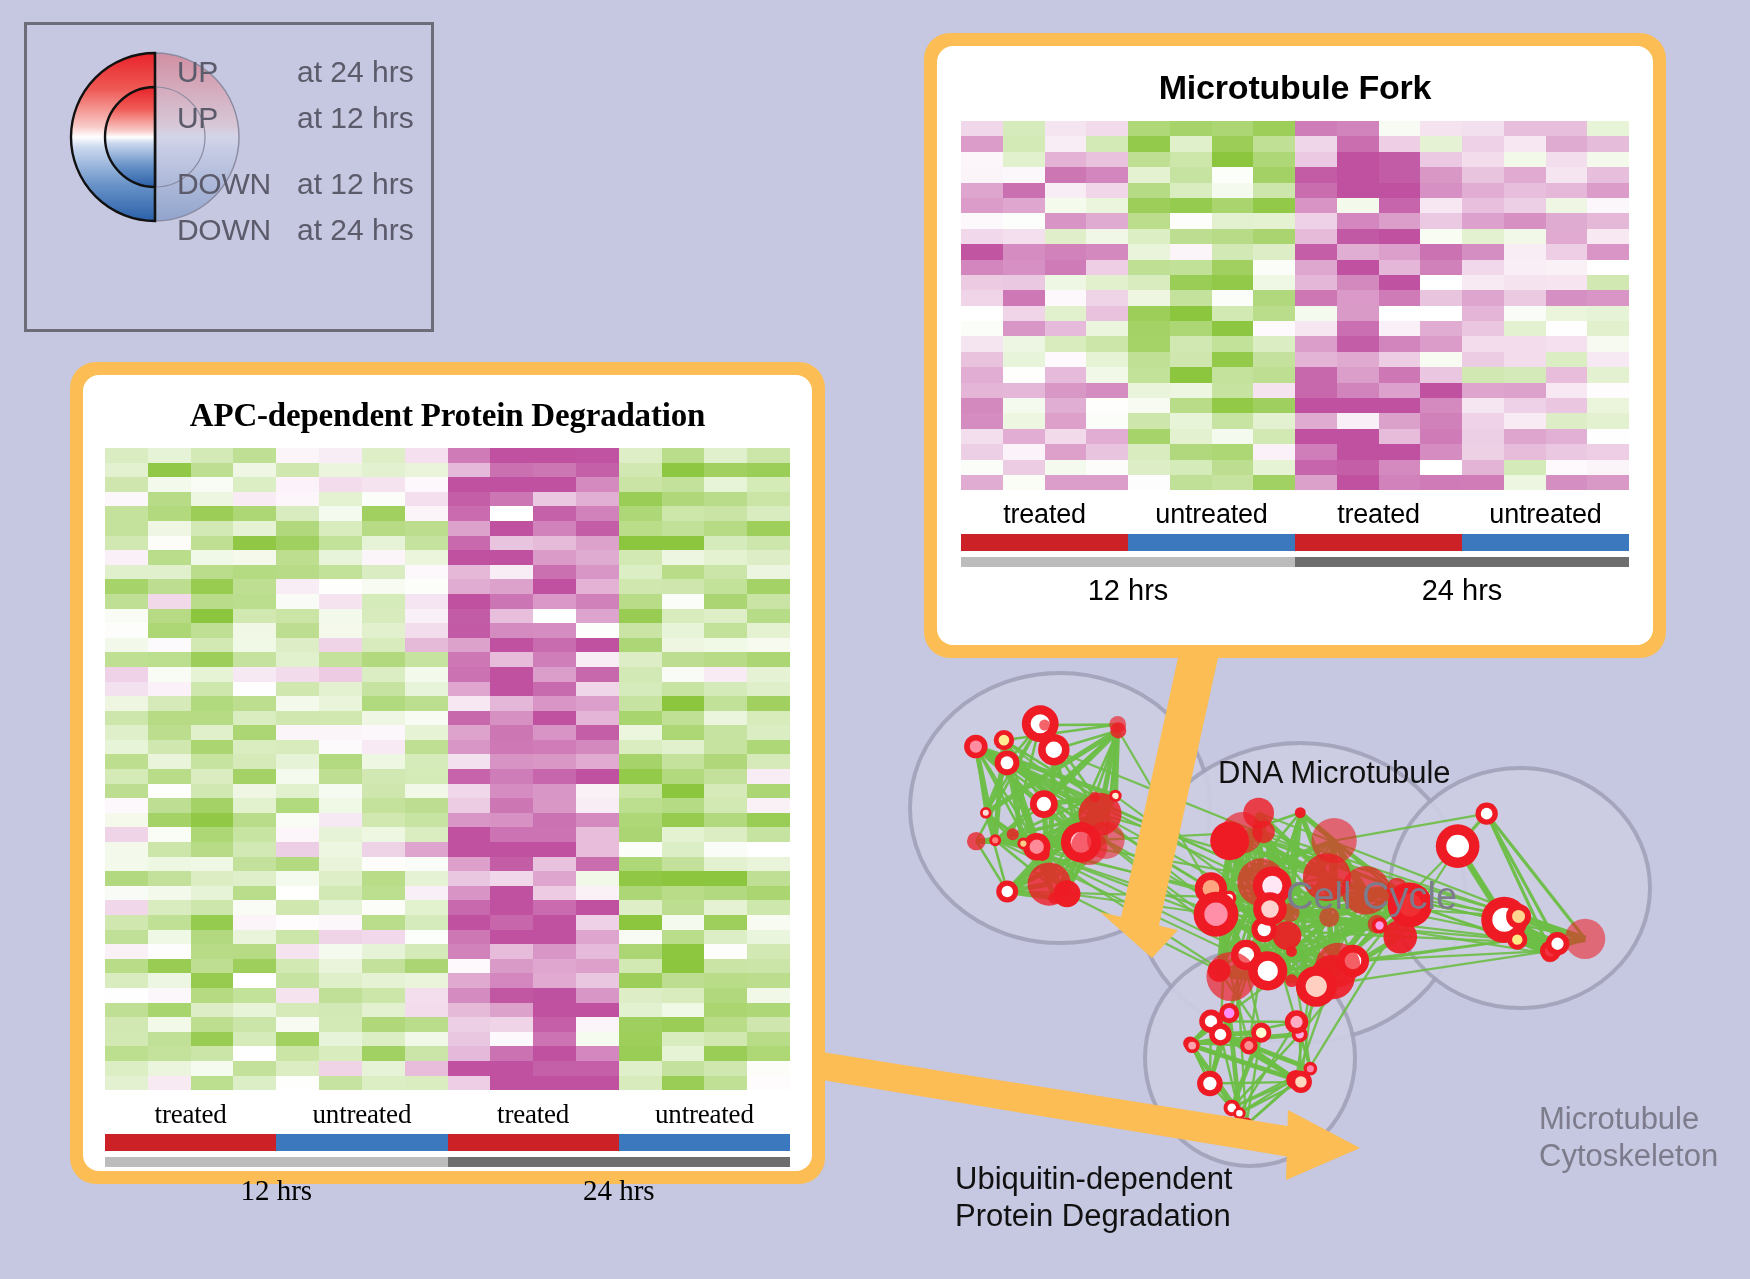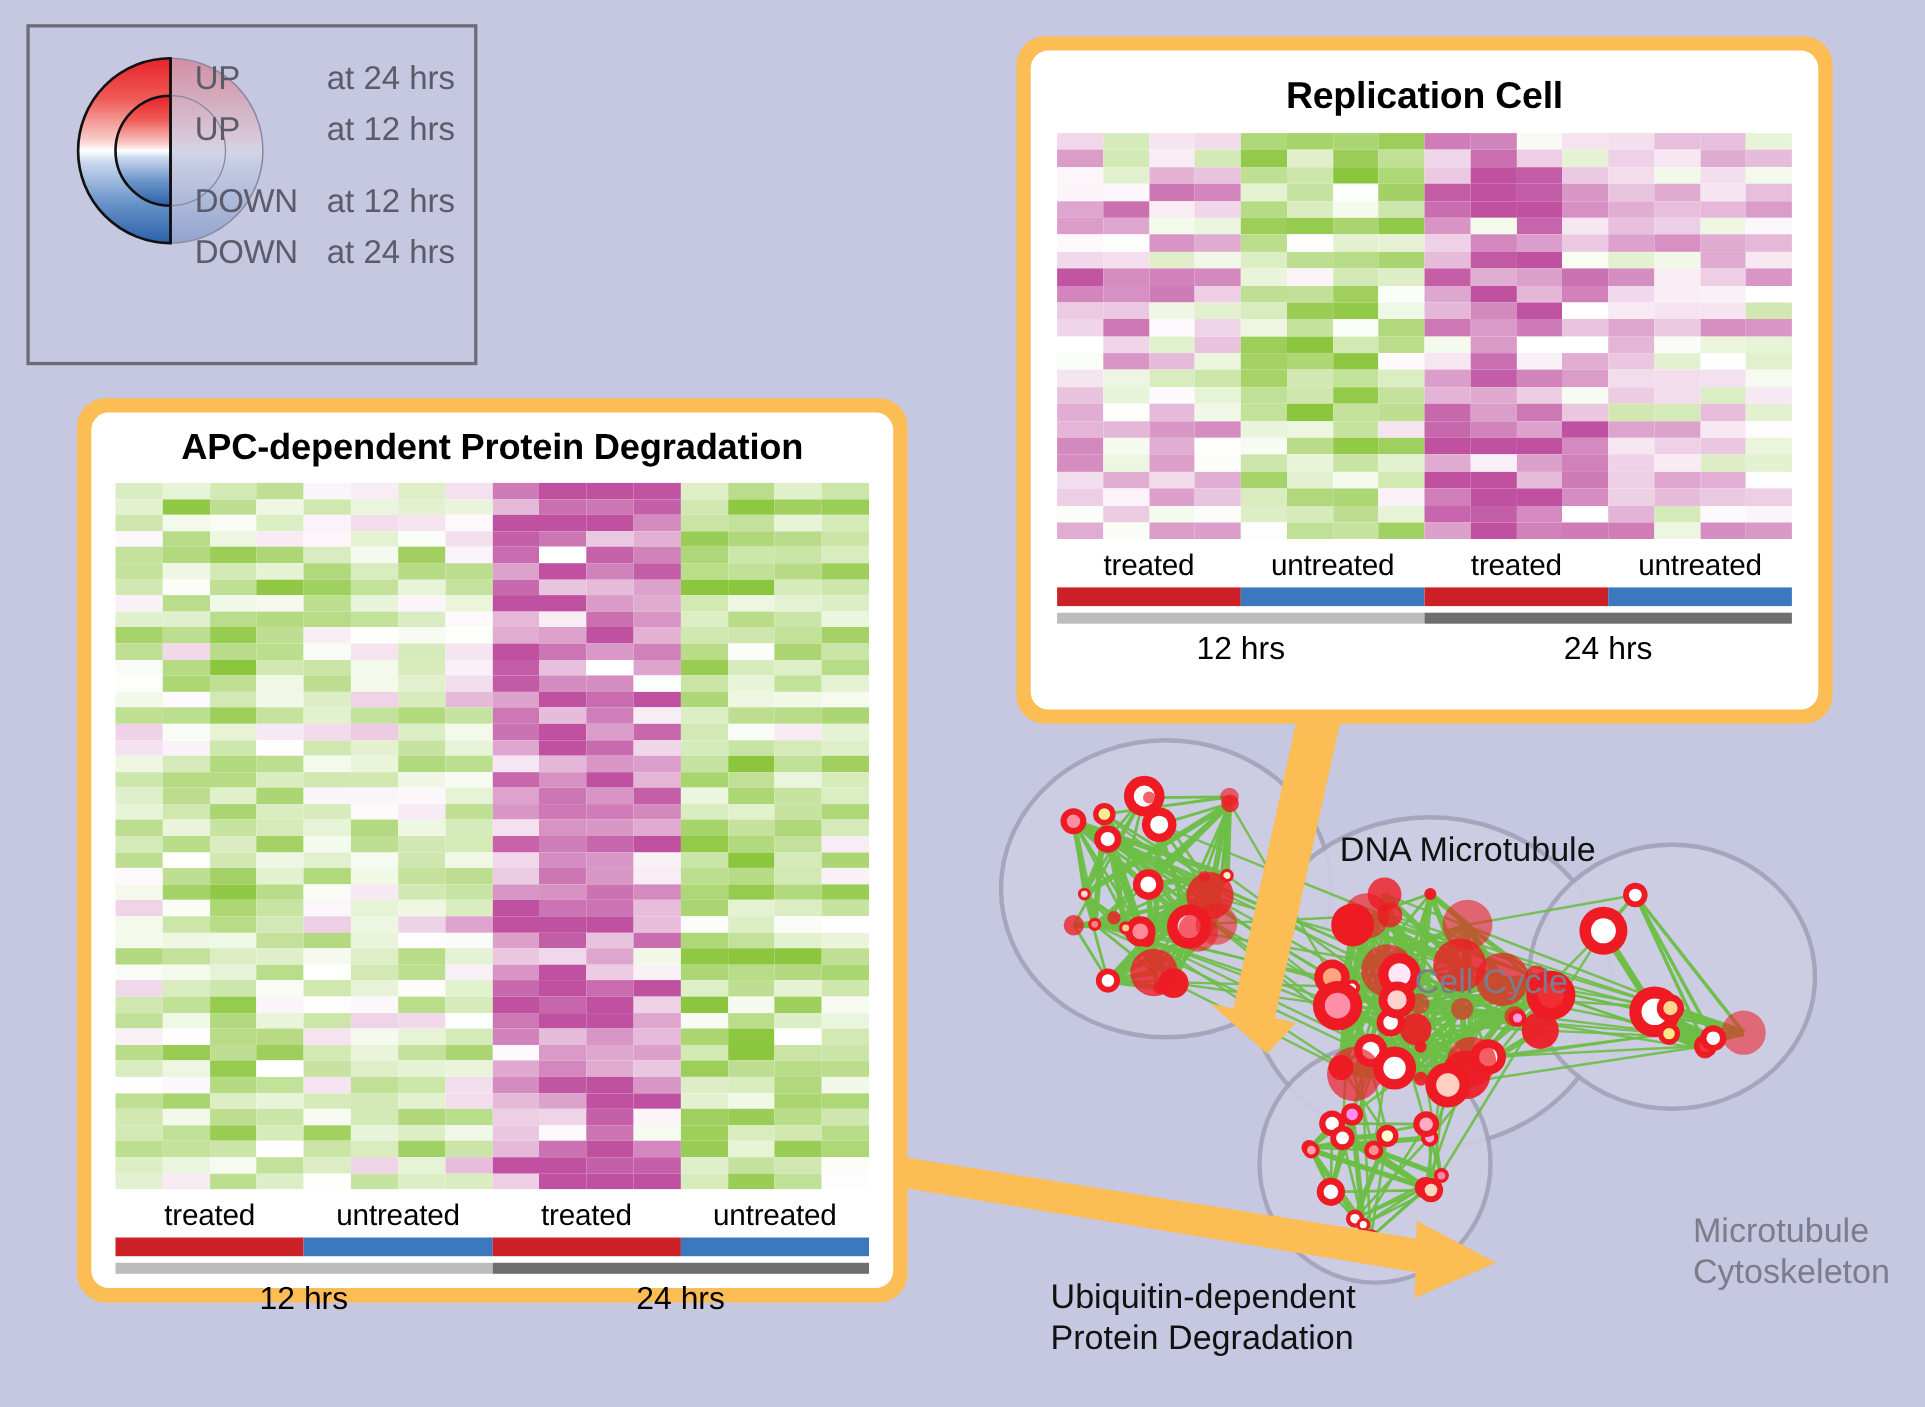--- a/index.html
+++ b/index.html
@@ -46,21 +46,21 @@
   .lg-rows{margin-top:8px;padding-left:70px;}
   .lg-row{display:flex;align-items:center;gap:14px;height:40px;}
   .swatch{width:28px;height:28px;border:2px solid #3a3a3a;box-sizing:border-box;}
   .lg-row span.lbl{font-size:31px;color:#000;line-height:1;}
 
   
   #rf-panel{left:924px;top:33px;width:742px;height:625px;}
   #rf-panel .inner{padding:14px 24px 12px 24px;}
   
   #apc-panel{left:70px;top:362px;width:755px;height:822px;}
-  #apc-panel .inner{padding:4px 22px 12px 22px;}
+  #apc-panel .inner{padding:14px 22px 12px 22px;font-family:Liberation Serif, serif;}
 
   .ptitle{
     text-align:center;color:#000;font-size:34px;font-weight:700;
     letter-spacing:-0.2px;margin:8px 0 14px 0;
   }
   #apc-panel .ptitle{font-size:33px;}
 
   .hm{display:grid;width:100%;}
   .hm div{width:100%;}
 
@@ -72,21 +72,21 @@
   .bar{display:flex;height:17px;margin-top:4px;}
   .bar .seg{height:100%;}
   .bar2{display:flex;height:10px;margin-top:6px;}
   .axis-times{display:flex;margin-top:7px;}
   .axis-times span{flex:1;text-align:center;font-size:29px;color:#000;}
 
   
   #network{position:absolute;left:880px;top:618px;width:870px;height:661px;}
   .netlabel{position:absolute;white-space:pre-line;}
   #lbl-dna{left:1218px;top:755px;font-size:31px;color:#111;}
-  #lbl-cellcycle{left:1286px;top:875px;font-size:31px;color:#7c7c8c;}
+  #lbl-cellcycle{left:1286px;top:875px;font-size:38px;color:#7c7c8c;}
   #lbl-micro{left:1539px;top:1100px;font-size:31px;color:#7c7c8c;line-height:1.2;}
   #lbl-ubiq{left:955px;top:1160px;font-size:31px;color:#111;line-height:1.2;}
 </style>
 </head>
 <body>
 
 <div class="stage">
 
   <div id="wheel-legend">
     <div id="wheel-wrap">
@@ -137,21 +137,21 @@
         <span class="k">DOWN</span>
         <span class="v">at 24 hrs</span>
       </div>
     </div>
 
   </div>
 
 
   <div class="opanel" id="rf-panel">
     <div class="inner">
-      <div class="ptitle">Replication Cell</div>
+      <div class="ptitle">Microtubule Fork</div>
       <div class="hm" id="hm-rf" style="grid-template-columns: repeat(16, 1fr); grid-auto-rows: 15.4px;">
           <div style="background: rgb(240, 215, 233);"></div>
           <div style="background: rgb(214, 235, 187);"></div>
           <div style="background: rgb(245, 229, 241);"></div>
           <div style="background: rgb(242, 220, 236);"></div>
           <div style="background: rgb(175, 216, 121);"></div>
           <div style="background: rgb(167, 211, 107);"></div>
           <div style="background: rgb(172, 214, 116);"></div>
           <div style="background: rgb(157, 206, 90);"></div>
           <div style="background: rgb(207, 125, 184);"></div>

